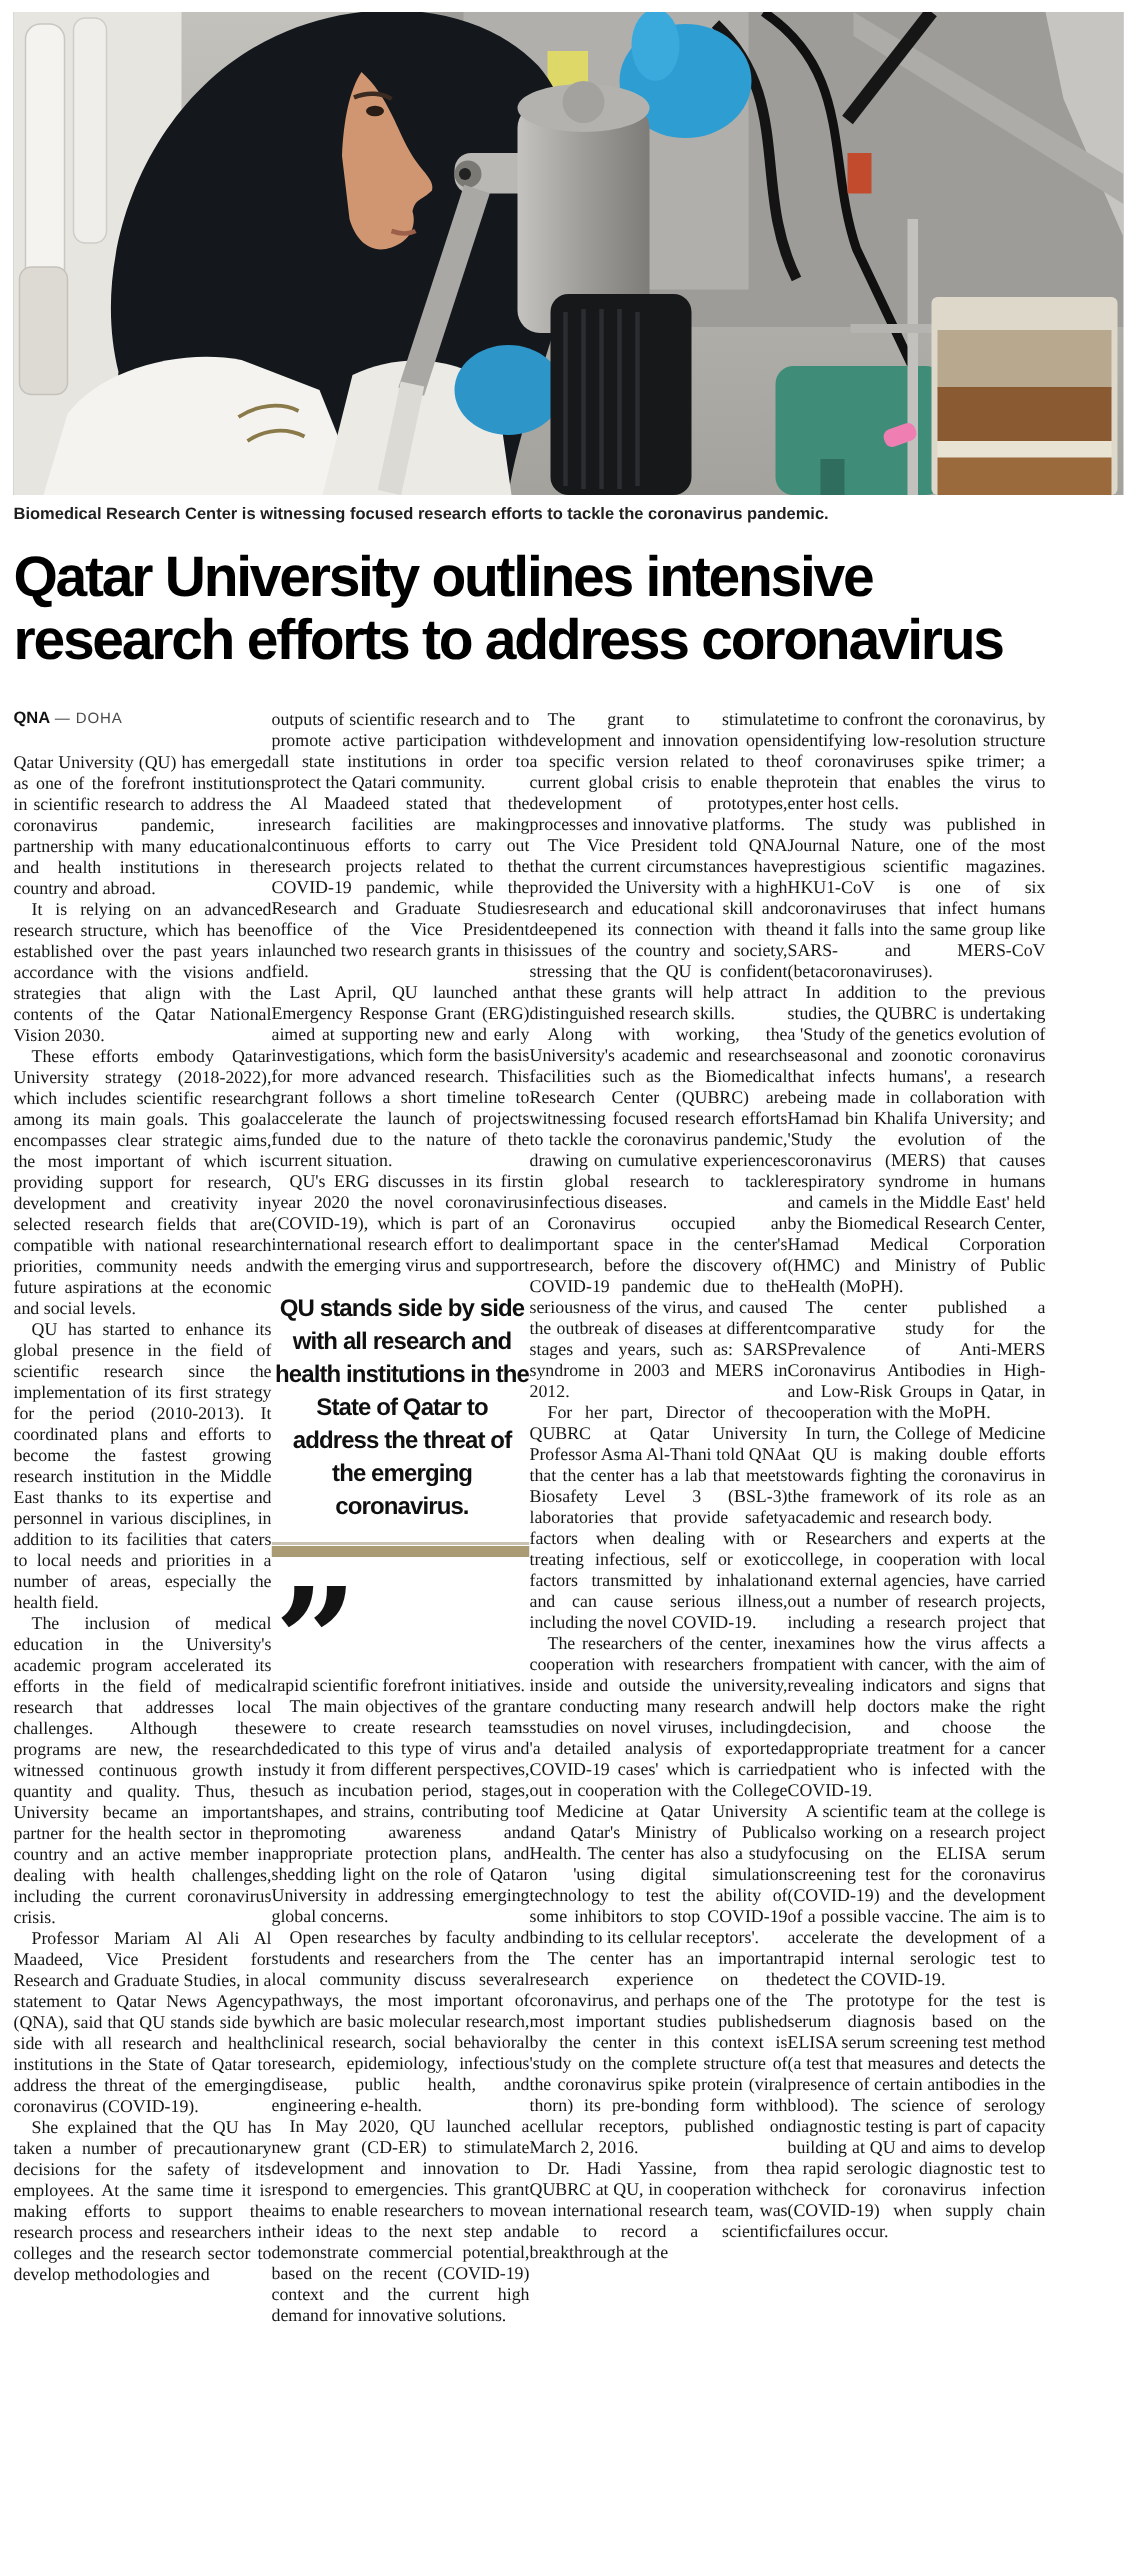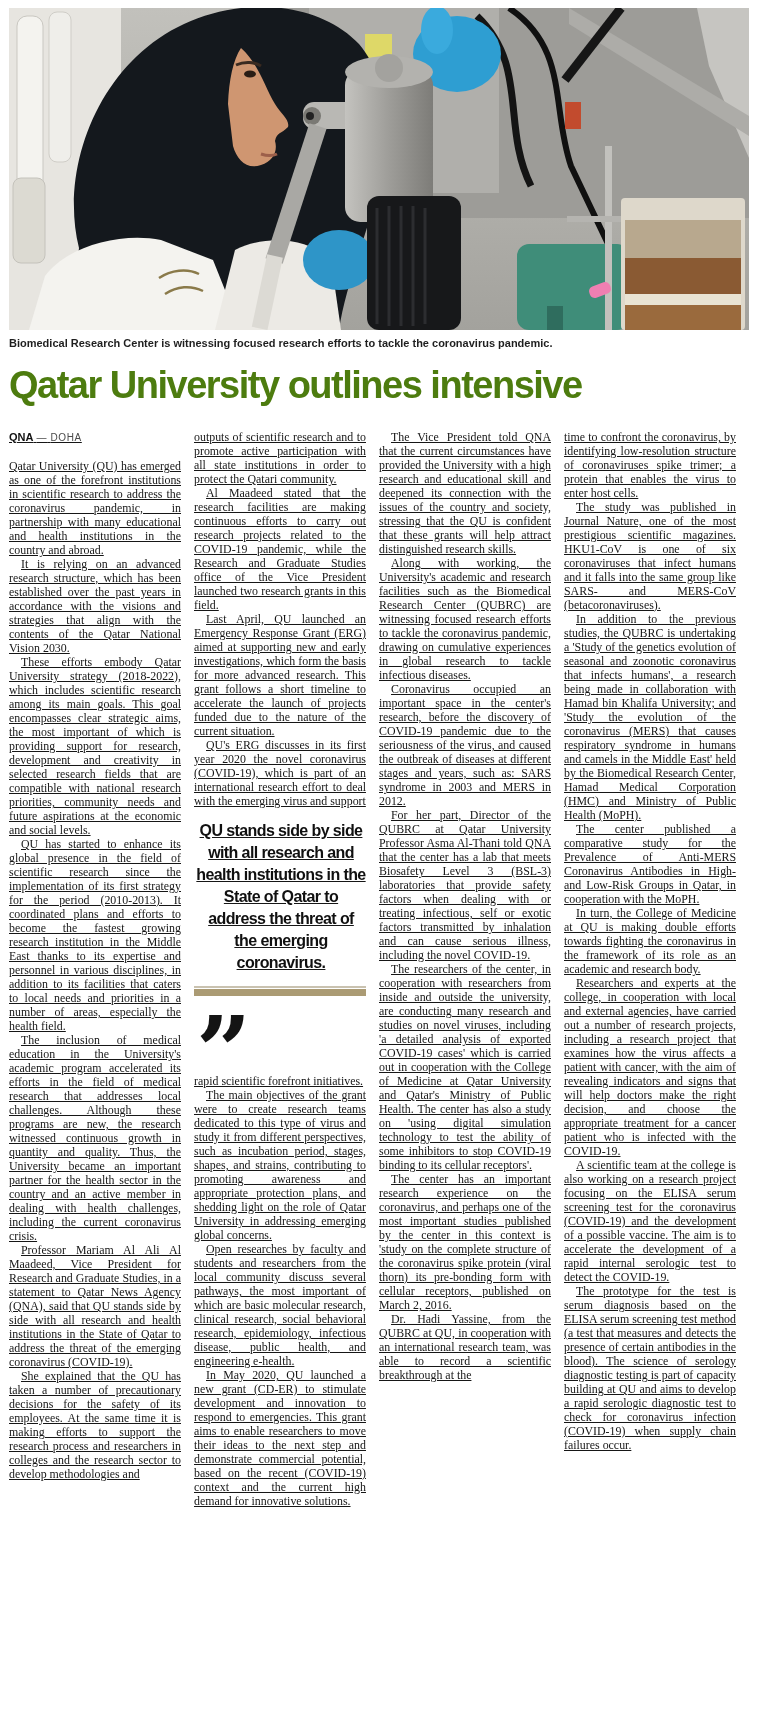--- a/index.html
+++ b/index.html
@@ -23,28 +23,26 @@
     color:#1f1f1f;
     letter-spacing:0;
   }
   .headline{
     margin-top:15px;
     font-family:"Liberation Sans", sans-serif;
     font-weight:700;
     font-size:38px;
     line-height:42px;
     letter-spacing:-1.5px;
-    color:#4d7c0f;
+    color:#000000;
   }
   .columns{
     display:flex;
-    gap:13px;
     margin-top:24px;
     height:1230px;
-    text-decoration:underline;
   }
   .col{
     flex:0 0 172px;
     width:172px;
     overflow:hidden;
     font-size:11.9px;
     line-height:14px;
     text-align:justify;
   }
   .byline{
@@ -165,20 +163,21 @@
       <rect x="358" y="188" width="94" height="134" rx="12" fill="#17181a"></rect>
       <path d="M368 200 L368 316 M380 198 L380 318 M392 198 L392 318 M404 198 L404 318 M416 200 L416 316" stroke="#2c2d30" stroke-width="3"></path>
       <rect x="258" y="248" width="16" height="74" transform="rotate(12 266 248)" fill="#dcdad4"></rect>
     </svg>
   </div>
 
   <div class="caption">Biomedical Research Center is witnessing focused research efforts to tackle the coronavirus pandemic.</div>
 
   <div class="headline">
     <div>Qatar University outlines intensive</div>
+    <div>research efforts to address coronavirus</div>
   </div>
 
   <div class="columns">
 
     <div class="col">
       <div class="byline">
         <span class="agency">QNA</span>
         <span class="loc"> <span>—</span> <span>DOHA</span></span>
       </div>
       <p class="noindent">Qatar University (QU) has emerged as one of the forefront institutions in scientific research to address the coronavirus pandemic, in partnership with many educational and health institutions in the country and abroad.</p>
@@ -198,20 +197,21 @@
       <div class="pullquote">QU stands side by side with all research and health institutions in the State of Qatar to address the threat of the emerging coronavirus.</div>
       <div class="pq-rule"></div>
       <div class="quote-glyph">”</div>
       <p class="noindent resume">rapid scientific forefront initiatives.</p>
       <p>The main objectives of the grant were to create research teams dedicated to this type of virus and study it from different perspectives, such as incubation period, stages, shapes, and strains, contributing to promoting awareness and appropriate protection plans, and shedding light on the role of Qatar University in addressing emerging global concerns.</p>
       <p>Open researches by faculty and students and researchers from the local community discuss several pathways, the most important of which are basic molecular research, clinical research, social behavioral research, epidemiology, infectious disease, public health, and engineering e-health.</p>
       <p>In May 2020, QU launched a new grant (CD-ER) to stimulate development and innovation to respond to emergencies. This grant aims to enable researchers to move their ideas to the next step and demonstrate commercial potential, based on the recent (COVID-19) context and the current high demand for innovative solutions.</p>
     </div>
 
     <div class="col">
+      <p>The grant to stimulate development and innovation opens a specific version related to the current global crisis to enable the development of prototypes, processes and innovative platforms.</p>
       <p>The Vice President told QNA that the current circumstances have provided the University with a high research and educational skill and deepened its connection with the issues of the country and society, stressing that the QU is confident that these grants will help attract distinguished research skills.</p>
       <p>Along with working, the University's academic and research facilities such as the Biomedical Research Center (QUBRC) are witnessing focused research efforts to tackle the coronavirus pandemic, drawing on cumulative experiences in global research to tackle infectious diseases.</p>
       <p>Coronavirus occupied an important space in the center's research, before the discovery of COVID-19 pandemic due to the seriousness of the virus, and caused the outbreak of diseases at different stages and years, such as: SARS syndrome in 2003 and MERS in 2012.</p>
       <p>For her part, Director of the QUBRC at Qatar University Professor Asma Al-Thani told QNA that the center has a lab that meets Biosafety Level 3 (BSL-3) laboratories that provide safety factors when dealing with or treating infectious, self or exotic factors transmitted by inhalation and can cause serious illness, including the novel COVID-19.</p>
       <p>The researchers of the center, in cooperation with researchers from inside and outside the university, are conducting many research and studies on novel viruses, including 'a detailed analysis of exported COVID-19 cases' which is carried out in cooperation with the College of Medicine at Qatar University and Qatar's Ministry of Public Health. The center has also a study on 'using digital simulation technology to test the ability of some inhibitors to stop COVID-19 binding to its cellular receptors'.</p>
       <p>The center has an important research experience on the coronavirus, and perhaps one of the most important studies published by the center in this context is 'study on the complete structure of the coronavirus spike protein (viral thorn) its pre-bonding form with cellular receptors, published on March 2, 2016.</p>
       <p>Dr. Hadi Yassine, from the QUBRC at QU, in cooperation with an international research team, was able to record a scientific breakthrough at the</p>
     </div>
 
     <div class="col">

